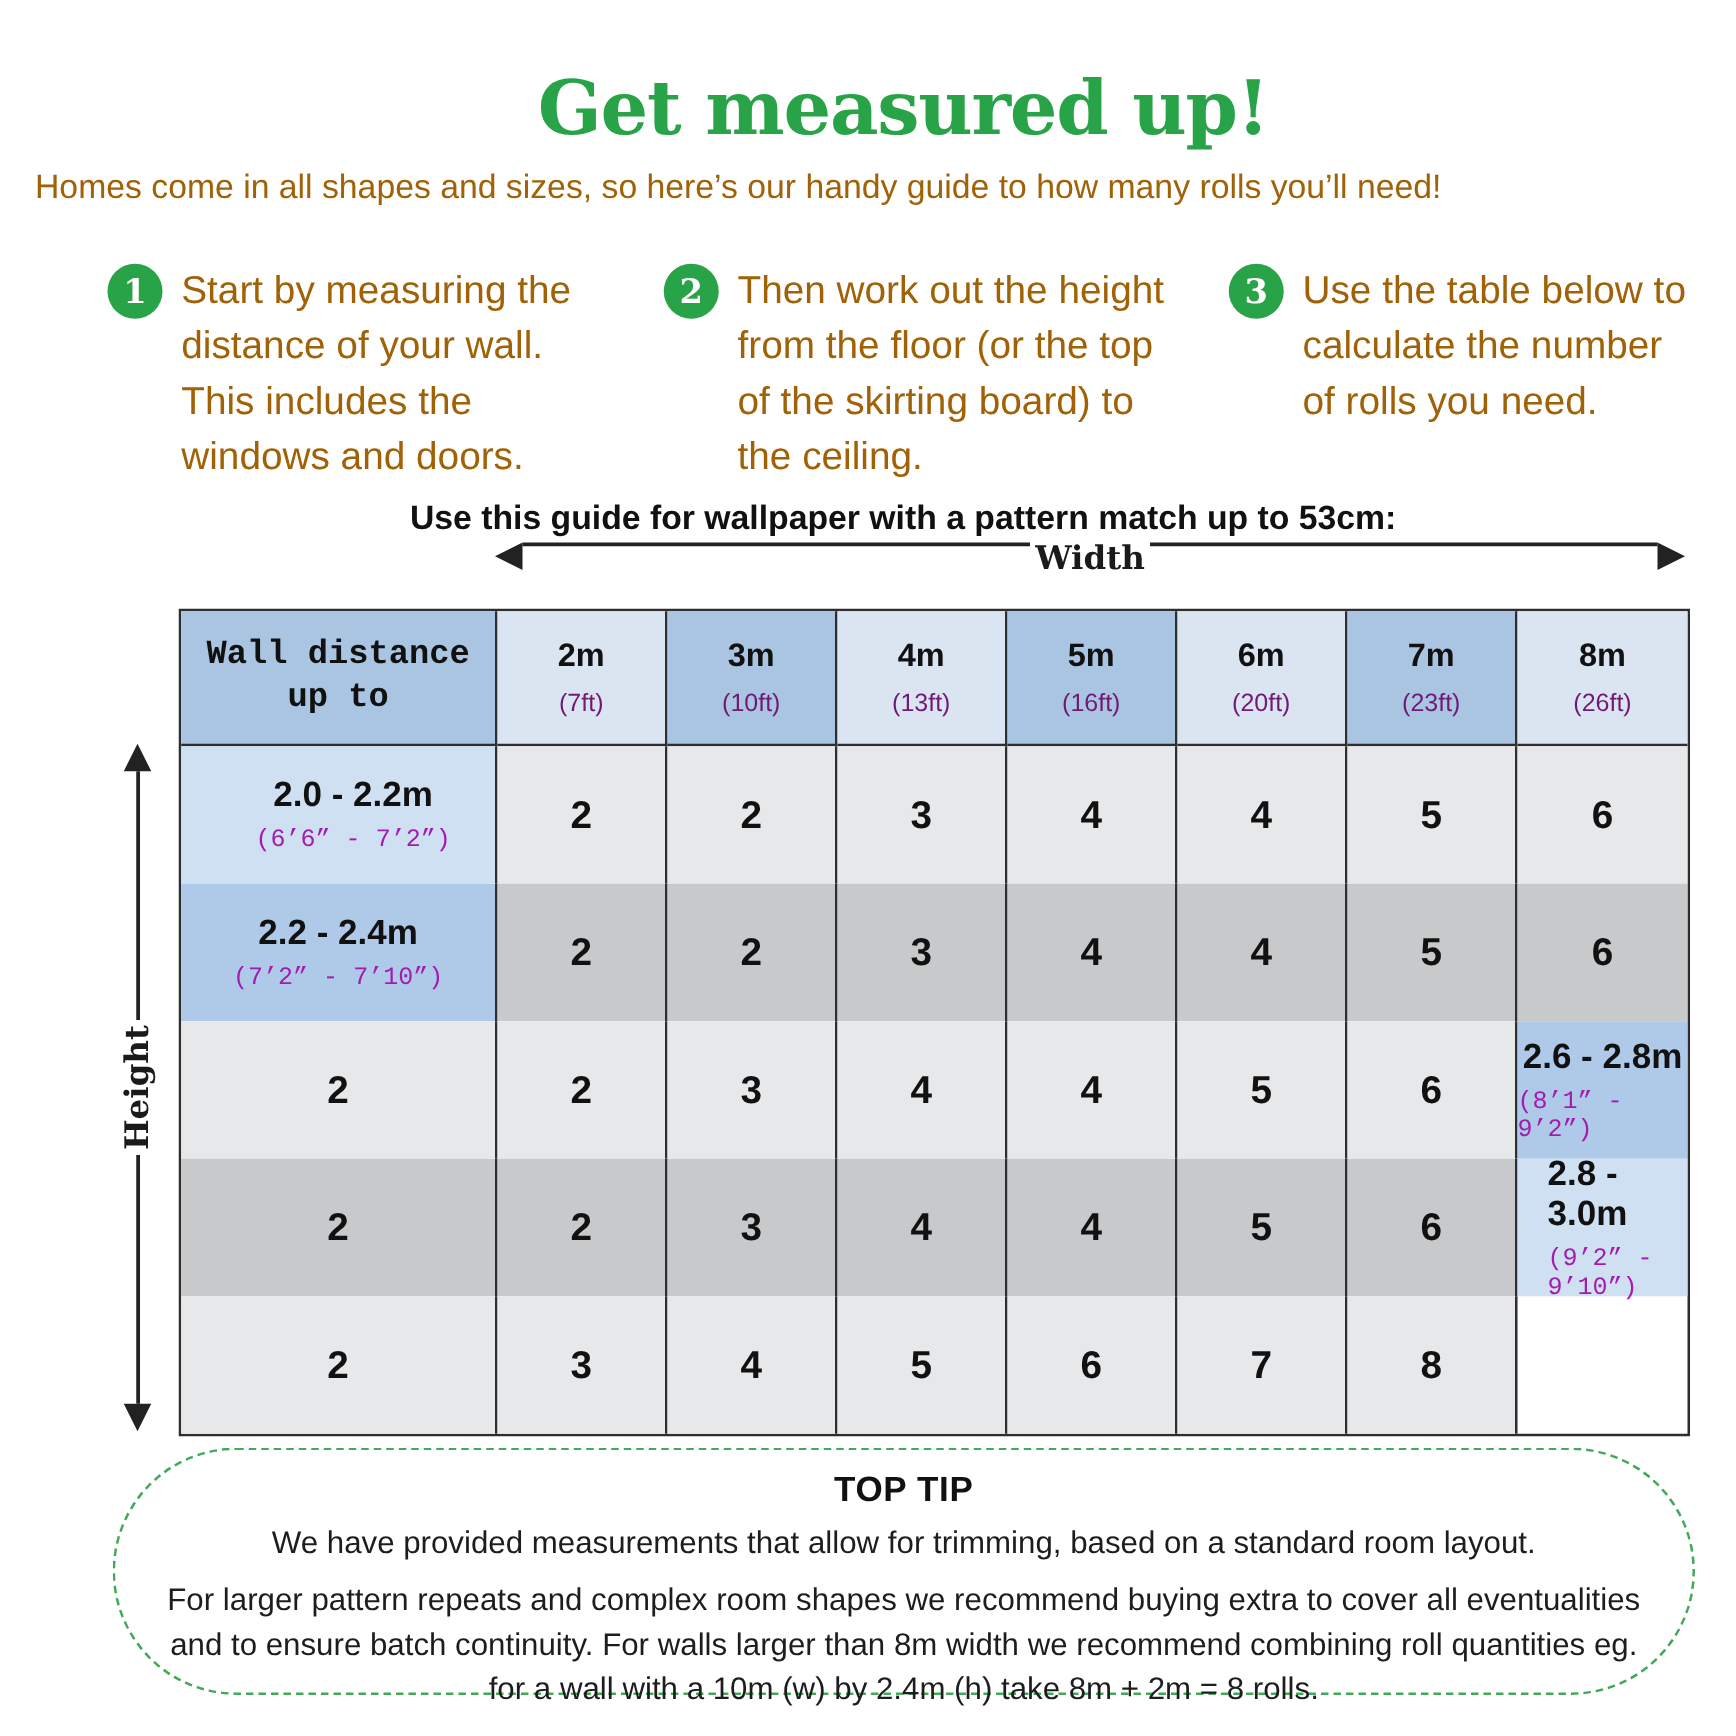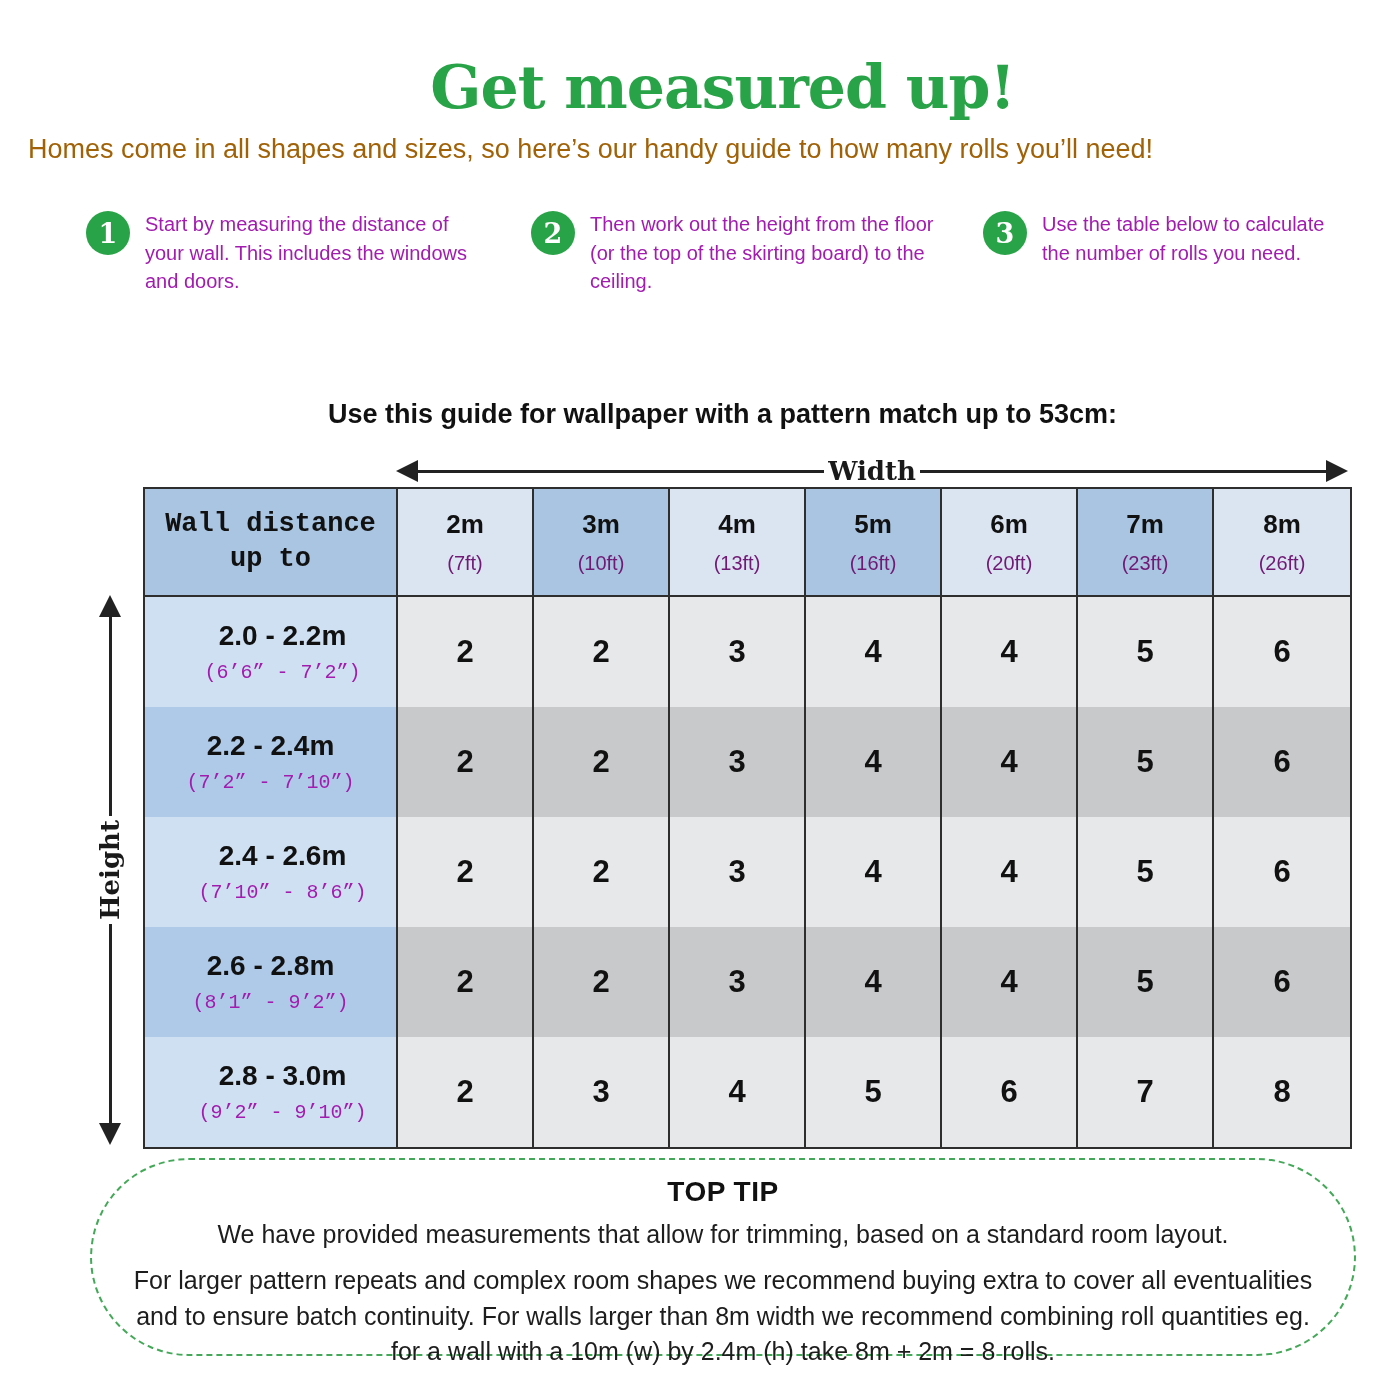--- a/index.html
+++ b/index.html
@@ -31,30 +31,30 @@
 
   .step{position:absolute;top:210px;display:flex;gap:15px;align-items:flex-start;}
   .step-1{left:58px;width:388px;}
   .step-2{left:503px;width:408px;}
   .step-3{left:955px;width:372px;}
   .step-num{
     flex:0 0 44px;height:44px;border-radius:50%;background:var(--green);
     color:#fff;display:flex;align-items:center;justify-content:center;
     font-family:"DejaVu Serif",serif;font-weight:bold;font-size:27px;margin-top:1px;
   }
-  .step-text{font-size:20px;line-height:1.43;color:#a21caf;}
+  .step-text{font-size:31px;line-height:1.43;color:#a16207;}
 
   .guide-heading{
     position:absolute;top:399px;left:0;width:100%;text-align:center;
     font-size:27px;font-weight:bold;color:#111;
   }
 
   .width-arrow{
-    position:absolute;top:458px;left:368px;width:952px;height:26px;
-    display:flex;align-items:center;
+    position:absolute;top:434px;left:368px;width:952px;height:26px;
+    display:flex;align-items:flex-start;
   }
   .width-arrow .line{flex:1;height:3px;background:#222;}
   .axis-label{
     font-family:"DejaVu Serif",serif;font-weight:bold;font-size:26px;color:#1a1a1a;
     margin:0 4px;line-height:1;
   }
   .ah{width:0;height:0;}
   .ah-left{border-top:11px solid transparent;border-bottom:11px solid transparent;border-right:22px solid #222;}
   .ah-right{border-top:11px solid transparent;border-bottom:11px solid transparent;border-left:22px solid #222;}
 
@@ -203,24 +203,20 @@
       <span class="imperial">(7’2” - 7’10”)</span>
     </div>
     <div class="cell dark">2</div>
     <div class="cell dark">2</div>
     <div class="cell dark">3</div>
     <div class="cell dark">4</div>
     <div class="cell dark">4</div>
     <div class="cell dark">5</div>
     <div class="cell dark">6</div>
 
-    <div class="row-label light">
-      <span class="range">2.4 - 2.6m</span>
-      <span class="imperial">(7’10” - 8’6”)</span>
-    </div>
     <div class="cell light">2</div>
     <div class="cell light">2</div>
     <div class="cell light">3</div>
     <div class="cell light">4</div>
     <div class="cell light">4</div>
     <div class="cell light">5</div>
     <div class="cell light">6</div>
 
     <div class="row-label dark">
       <span class="range">2.6 - 2.8m</span>

